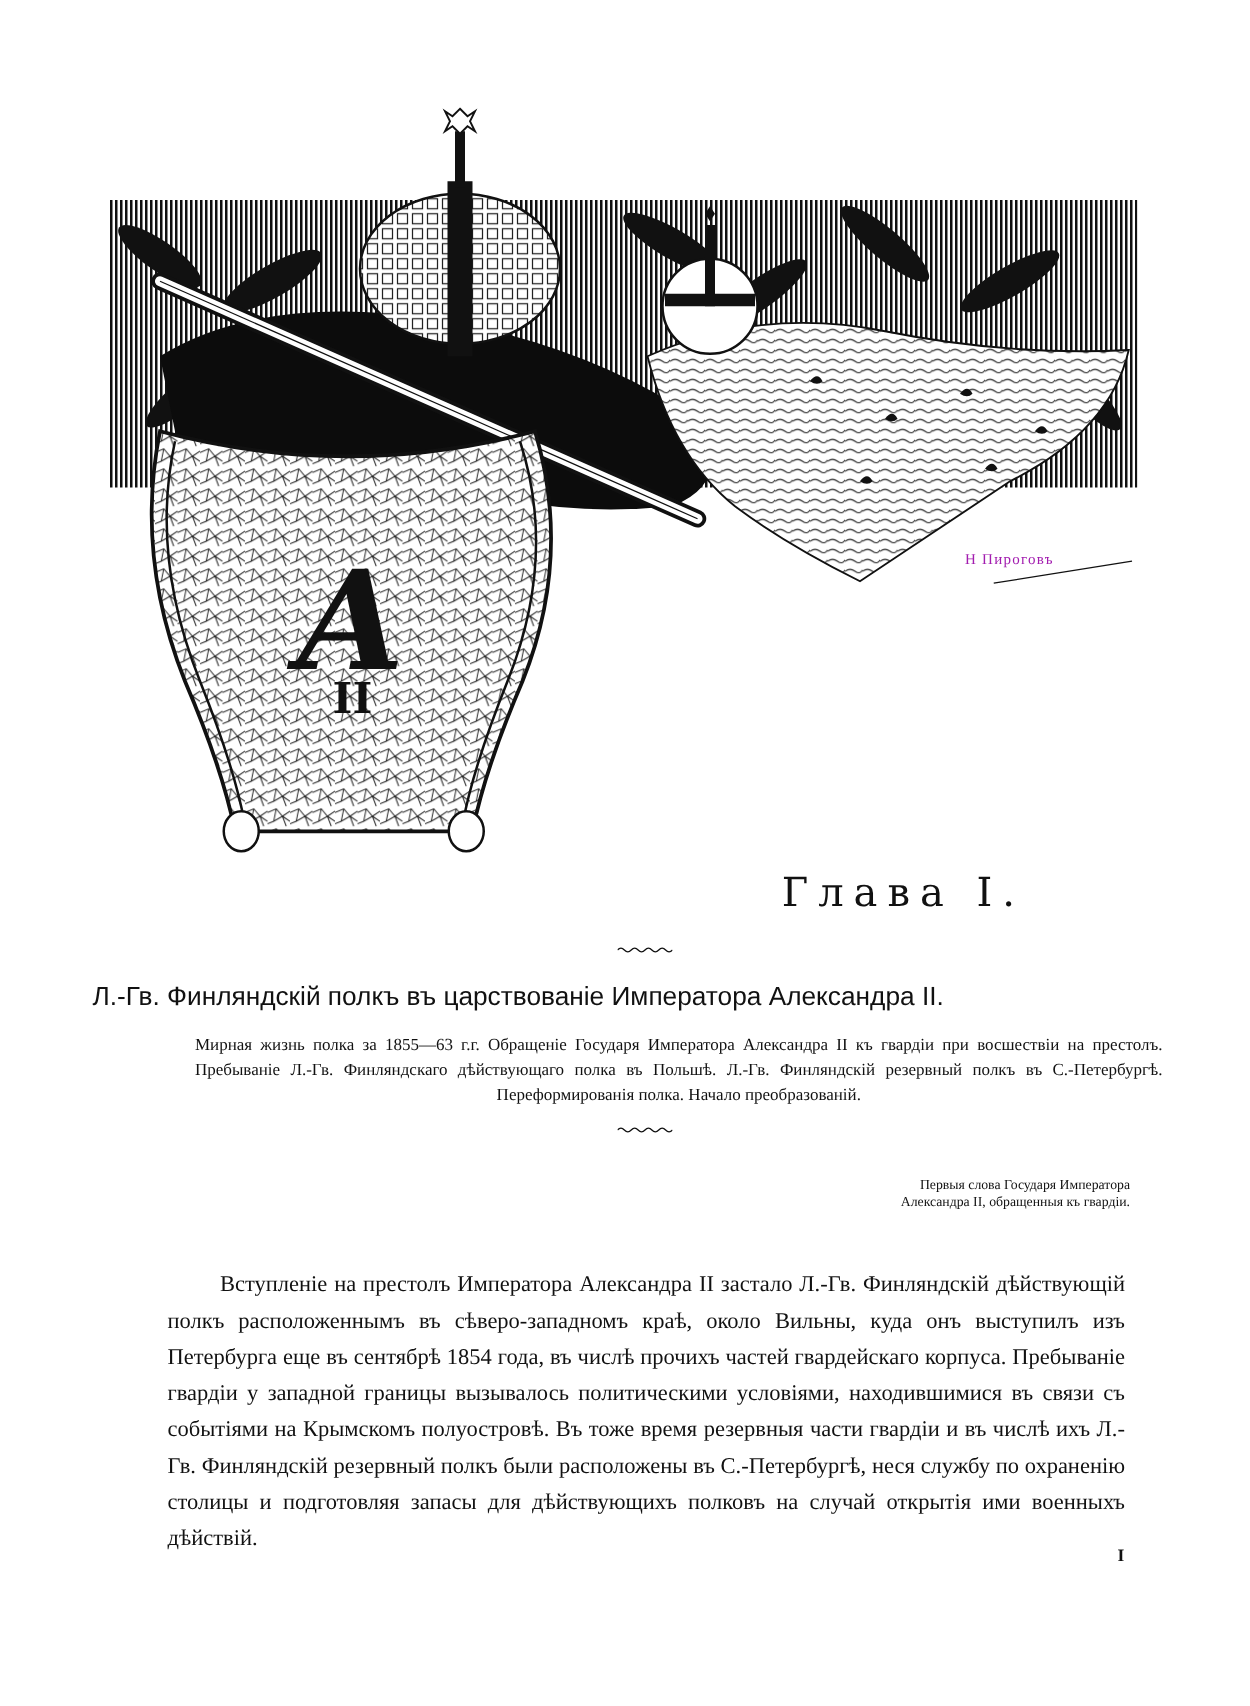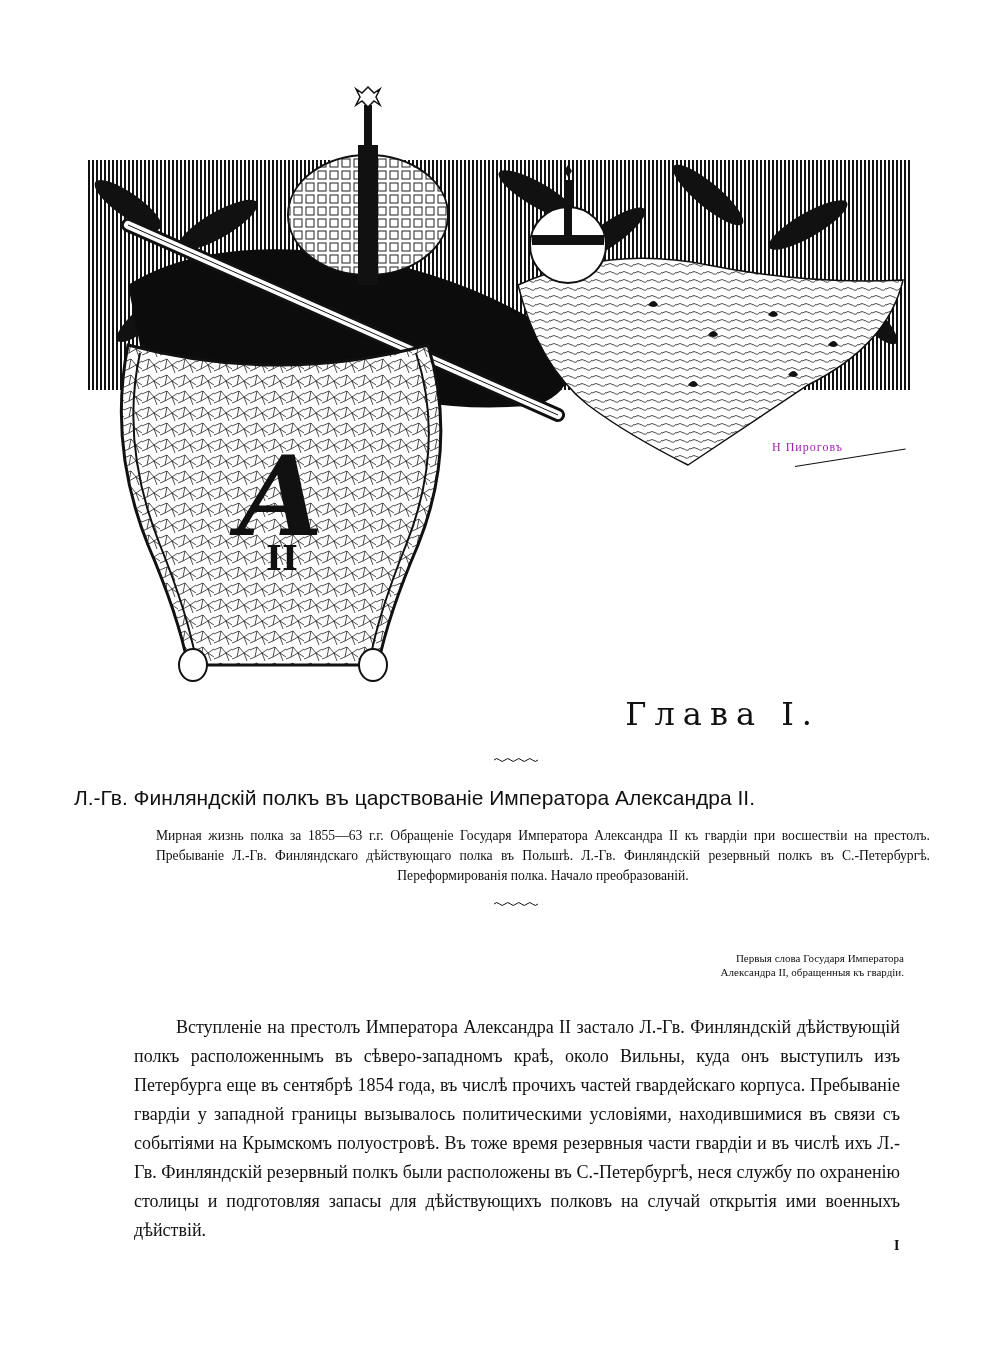--- a/index.html
+++ b/index.html
@@ -21,21 +21,21 @@
 
   .section-heading { position: absolute; left: 0; width: 829px; top: 786px; text-align: center;
     font-family: "Liberation Sans", sans-serif; font-size: 21px; }
 
   .summary { position: absolute; left: 128px; width: 774px; top: 826px;
     font-family: "Liberation Serif", serif; font-size: 13.6px; line-height: 20px; text-align: justify; text-align-last: center; margin-left: 28px; }
 
   .epigraph { position: absolute; right: 96px; width: 300px; top: 928px; text-align: right;
     font-family: "Liberation Serif", serif; }
   .epigraph .quote { font-style: italic; font-weight: bold; font-size: 11px; line-height: 14px; }
-  .epigraph .attribution { margin-top: 23px; font-size: 11px; line-height: 14px; }
+  .epigraph .attribution { margin-top: 13px; font-size: 11px; line-height: 14px; }
 
   .body-text { position: absolute; left: 130px; width: 774px; top: 1009px;
     font-family: "Liberation Serif", serif; font-size: 18px; line-height: 29px; text-align: justify; }
   .body-text p { margin: 4px; text-indent: 42px; }
 
   .page-number { position: absolute; left: 894px; top: 1238px; font-family: "Liberation Serif", serif; font-size: 14px; font-weight: bold; }
 </style>
 </head>
 <body>
 

